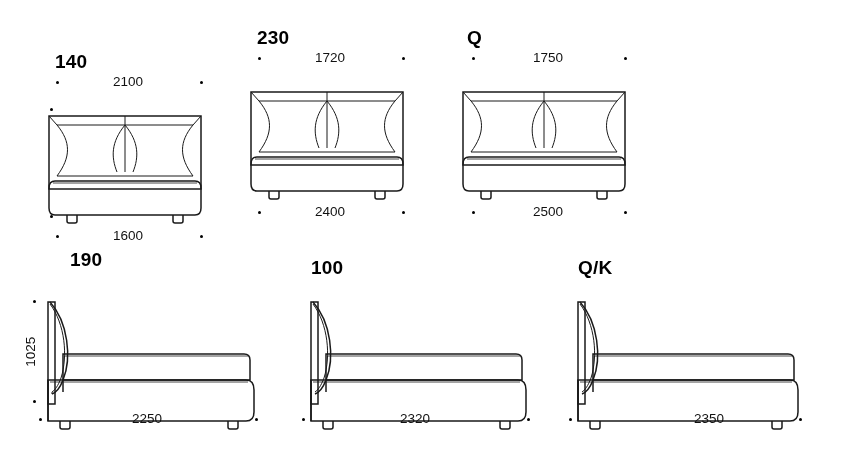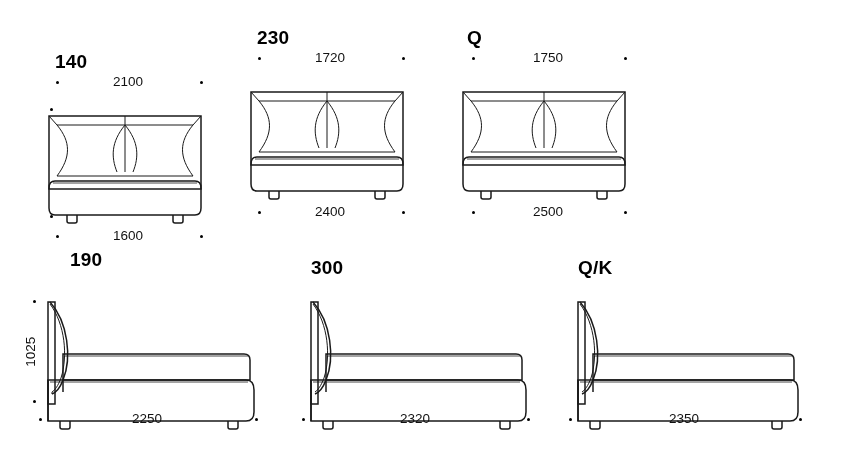--- a/index.html
+++ b/index.html
@@ -220,21 +220,21 @@
       <path class="outline" d="M228,181 L228,187 Q228,189 230,189 L236,189 Q238,189 238,187 L238,181"></path>
     </svg>
 
     <div class="tick" style="left:39px;top:178px;"></div>
     <div class="tick" style="left:255px;top:178px;"></div>
     <div class="dim-text" style="left:107px;top:172px;width:80px;">2250</div>
   </div>
 
   <div class="unit" style="left:263px;top:240px;width:300px;height:224px;">
 
-    <div class="model-label" style="left:48px;top:18px;">300</div>
+    <div class="model-label" style="left:48px;top:18px;">100</div>
 
     <svg class="draw" style="left:0;top:0;" width="300" height="224" viewBox="0 0 300 224">
       <path class="outline" d="M48,62 L55,62 L55,164 L48,164 Z"></path>
       <path class="outline" d="M50,62 C68,82 72,118 63,140 C60,148 57,152 52,154"></path>
       <path class="inner" d="M50,64 C65,84 68,116 61,138 C58,146 55,150 52,152"></path>
       <path class="outline" d="M63,140 L63,152"></path>
       <path class="outline" d="M63,114 L253,114 Q259,114 259,120 L259,140 L63,140 Z"></path>
       <line class="hair" x1="65" y1="116" x2="257" y2="116"></line>
       <path class="outline" d="M48,140 L255,140 Q263,140 263,150 L263,172 Q263,181 255,181 L48,181 Z"></path>
       <line class="hair" x1="50" y1="142" x2="257" y2="142"></line>
@@ -261,16 +261,16 @@
       <line class="hair" x1="57" y1="116" x2="254" y2="116"></line>
       <path class="outline" d="M40,140 L252,140 Q260,140 260,150 L260,172 Q260,181 252,181 L40,181 Z"></path>
       <line class="hair" x1="42" y1="142" x2="254" y2="142"></line>
       <line class="outline" x1="40" y1="140" x2="40" y2="181"></line>
       <path class="outline" d="M52,181 L52,187 Q52,189 54,189 L60,189 Q62,189 62,187 L62,181"></path>
       <path class="outline" d="M234,181 L234,187 Q234,189 236,189 L242,189 Q244,189 244,187 L244,181"></path>
     </svg>
 
     <div class="tick" style="left:31px;top:178px;"></div>
     <div class="tick" style="left:261px;top:178px;"></div>
-    <div class="dim-text" style="left:106px;top:172px;width:80px;">2350</div>
+    <div class="dim-text" style="left:106px;top:172px;width:80px;text-align:right;">2350</div>
   </div>
 
 </div>
 
 </body></html>

